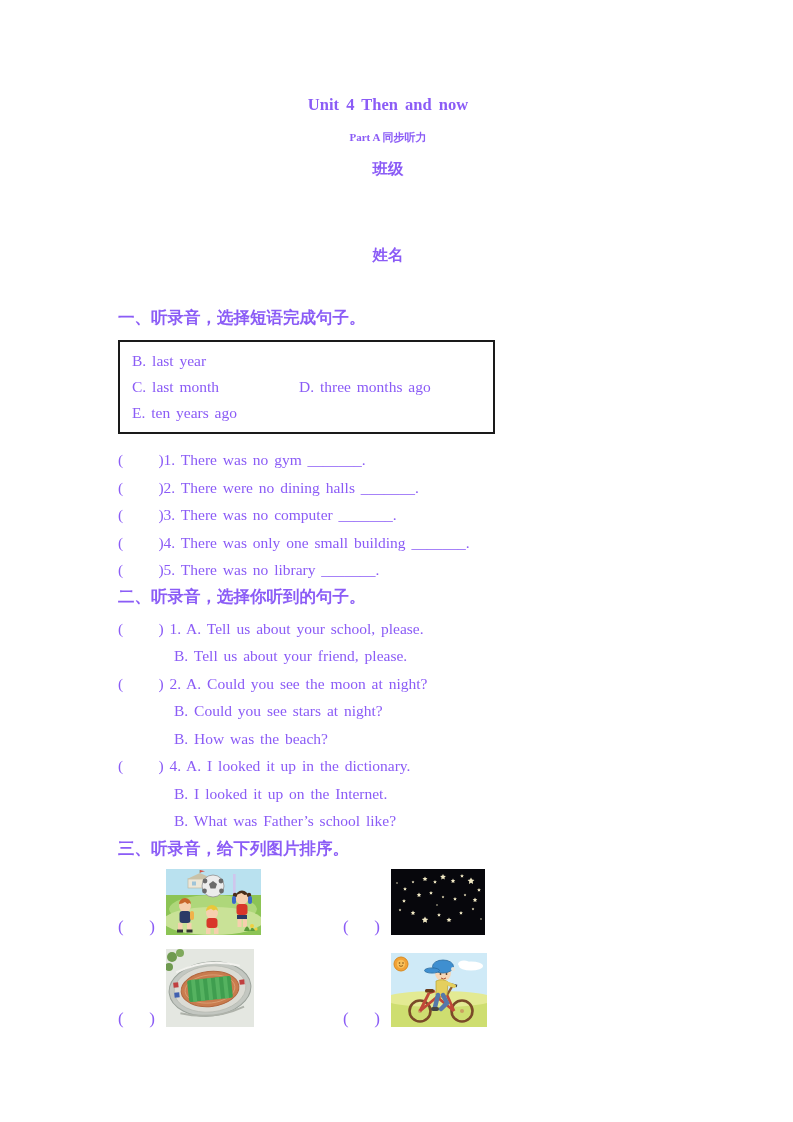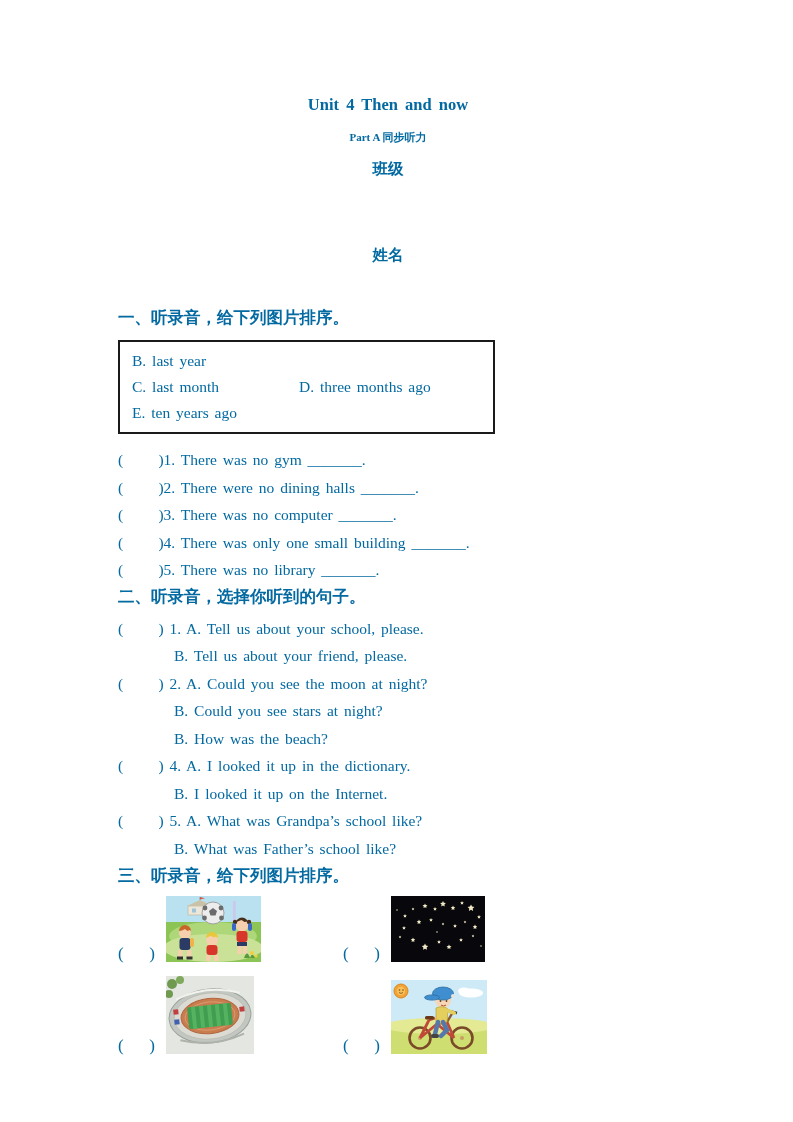--- a/index.html
+++ b/index.html
@@ -1,20 +1,20 @@
 <!DOCTYPE html>
 <html><head>
 <meta charset="utf-8">
 <style>
   html,body{margin:0;padding:0;background:#ffffff;}
   .sheet{
     position:relative;
     width:793px;height:1122px;
     background:#ffffff;
-    color:#0369a1;
+    color:#8b5cf6;
     font-family:"Liberation Serif", serif;
     font-size:15.5px;
     overflow:hidden;
   }
   .content{padding:96px 60px 0 118px;}
   
   .title-block{text-align:center;width:560px;margin-left:-10px;}
   .t1{font-weight:bold;font-size:16.5px;line-height:18px;word-spacing:3px;}
   .t2{font-weight:bold;font-size:11px;line-height:18px;margin-top:14px;
       font-family:"Liberation Serif","DejaVu Sans",serif;}
@@ -51,21 +51,21 @@
 
     <div class="title-block">
       <div class="t1">Unit 4 Then and now</div>
       <div class="t2">Part A 同步听力</div>
       <div class="t3">
         <span>班级</span>
         <span>姓名</span>
       </div>
     </div>
 
-    <div class="sec-h sec1-h">一、听录音，给下列图片排序。</div>
+    <div class="sec-h sec1-h">一、听录音，选择短语完成句子。</div>
 
     <div class="opt-box">
       <div class="opt-row">
         <span>B. last year</span>
       </div>
       <div class="opt-row">
         <span>C. last month</span>
         <span>D. three months ago</span>
       </div>
       <div class="opt-row">
@@ -85,21 +85,20 @@
     <div class="sec-h sec2-h">二、听录音，选择你听到的句子。</div>
 
     <div class="s2-items">
       <div class="line-a">(      ) 1. A. Tell us about your school, please.</div>
       <div class="line-b">B. Tell us about your friend, please.</div>
       <div class="line-a">(      ) 2. A. Could you see the moon at night?</div>
       <div class="line-b">B. Could you see stars at night?</div>
       <div class="line-b">B. How was the beach?</div>
       <div class="line-a">(      ) 4. A. I looked it up in the dictionary.</div>
       <div class="line-b">B. I looked it up on the Internet.</div>
-      <div class="line-a">(      ) 5. A. What was Grandpa’s school like?</div>
       <div class="line-b">B. What was Father’s school like?</div>
     </div>
 
     <div class="sec-h sec3-h">三、听录音，给下列图片排序。</div>
 
     <div class="pic-grid">
 
       <div class="pic-cell">
         <span class="paren">(      )</span>
         <svg class="pic" width="95" height="66" viewBox="0 0 95 66">

